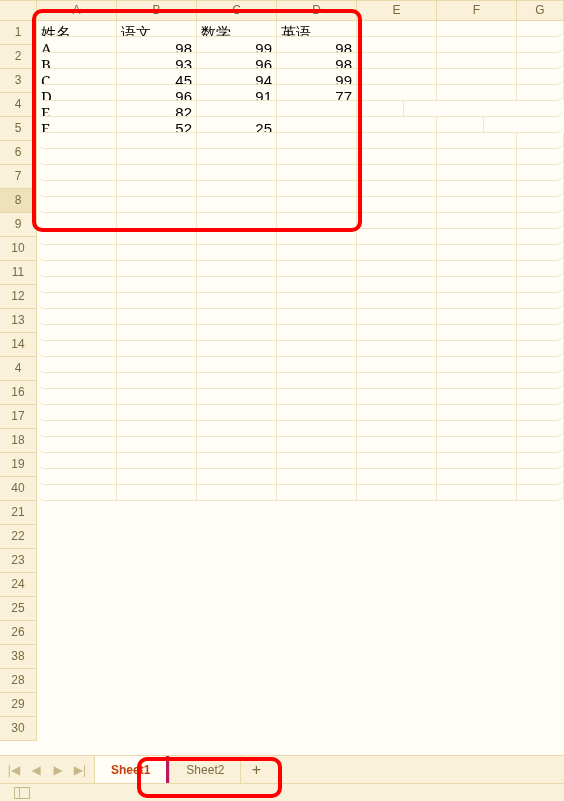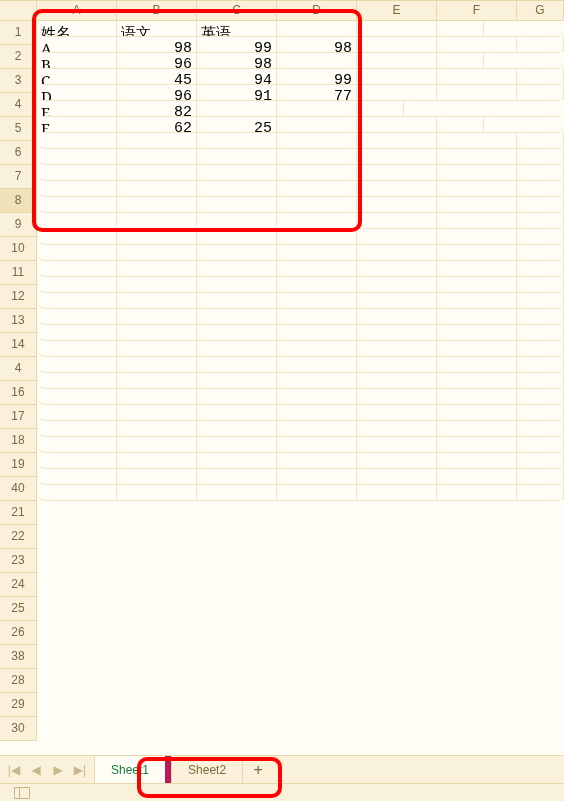--- a/index.html
+++ b/index.html
@@ -99,21 +99,21 @@
   .cell {
     height: 100%;
     border-right: 1px solid #f0e6c7;
     box-sizing: border-box;
     padding: 0 4px;
     font: 15px/23px "SimSun", "Noto Serif", serif;
     overflow: hidden;
     white-space: nowrap;
   }
   .cell.txt { text-align: left; }
-  .cell.num { text-align: right; font-family: Liberation Mono, monospace; }
+  .cell.num { text-align: right; font-family: Liberation Sans, sans-serif; }
 
   
   .annot {
     position: absolute;
     border: 4px solid #ff0000;
     border-radius: 10px;
     box-sizing: border-box;
     z-index: 5;
     pointer-events: none;
   }
@@ -158,23 +158,23 @@
     display: flex;
     align-items: center;
     justify-content: center;
     padding: 0 16px;
     border-left: 1px solid #e9d9aa;
     height: 100%;
     box-sizing: border-box;
   }
   .tab.active {
     background: #fffdf6;
-    color: #15803d;
-    font-weight: normal;
-    border-right: 6px solid #be185d;
+    color: #c2410c;
+    font-weight: bold;
+    border-right: 3px solid #be185d;
   }
   .addsheet {
     display: flex; align-items: center; justify-content: center;
     width: 30px;
     border-left: 1px solid #e9d9aa;
     font-size: 16px;
     color: #7b6b3f;
   }
 
   
@@ -248,36 +248,38 @@
       <div class="row-head">38</div>
       <div class="row-head">28</div>
       <div class="row-head">29</div>
       <div class="row-head">30</div>
     </div>
 
   <div id="grid" class="grid">
       <div class="grid-row">
         <div class="cell cw-A txt">姓名</div>
         <div class="cell cw-B txt">语文</div>
+        <div class="cell cw-C txt">数学</div>
         <div class="cell cw-D txt">英语</div>
         <div class="cell cw-E"></div>
         <div class="cell cw-F"></div>
         <div class="cell cw-G"></div>
       </div>
       <div class="grid-row">
         <div class="cell cw-A txt">A</div>
         <div class="cell cw-B num">98</div>
         <div class="cell cw-C num">99</div>
         <div class="cell cw-D num">98</div>
         <div class="cell cw-E"></div>
         <div class="cell cw-F"></div>
         <div class="cell cw-G"></div>
       </div>
       <div class="grid-row">
         <div class="cell cw-A txt">B</div>
+        <div class="cell cw-B num">93</div>
         <div class="cell cw-C num">96</div>
         <div class="cell cw-D num">98</div>
         <div class="cell cw-E"></div>
         <div class="cell cw-F"></div>
         <div class="cell cw-G"></div>
       </div>
       <div class="grid-row">
         <div class="cell cw-A txt">C</div>
         <div class="cell cw-B num">45</div>
         <div class="cell cw-C num">94</div>
@@ -297,21 +299,21 @@
       </div>
       <div class="grid-row">
         <div class="cell cw-A txt">E</div>
         <div class="cell cw-C num">82</div>
         <div class="cell cw-E"></div>
         <div class="cell cw-F"></div>
         <div class="cell cw-G"></div>
       </div>
       <div class="grid-row">
         <div class="cell cw-A txt">F</div>
-        <div class="cell cw-C num">62</div>
+        <div class="cell cw-B num">52</div>
         <div class="cell cw-D num">25</div>
         <div class="cell cw-E"></div>
         <div class="cell cw-F"></div>
         <div class="cell cw-G"></div>
       </div>
       <div class="grid-row">
         <div class="cell cw-A"></div>
         <div class="cell cw-B"></div>
         <div class="cell cw-C"></div>
         <div class="cell cw-D"></div>

